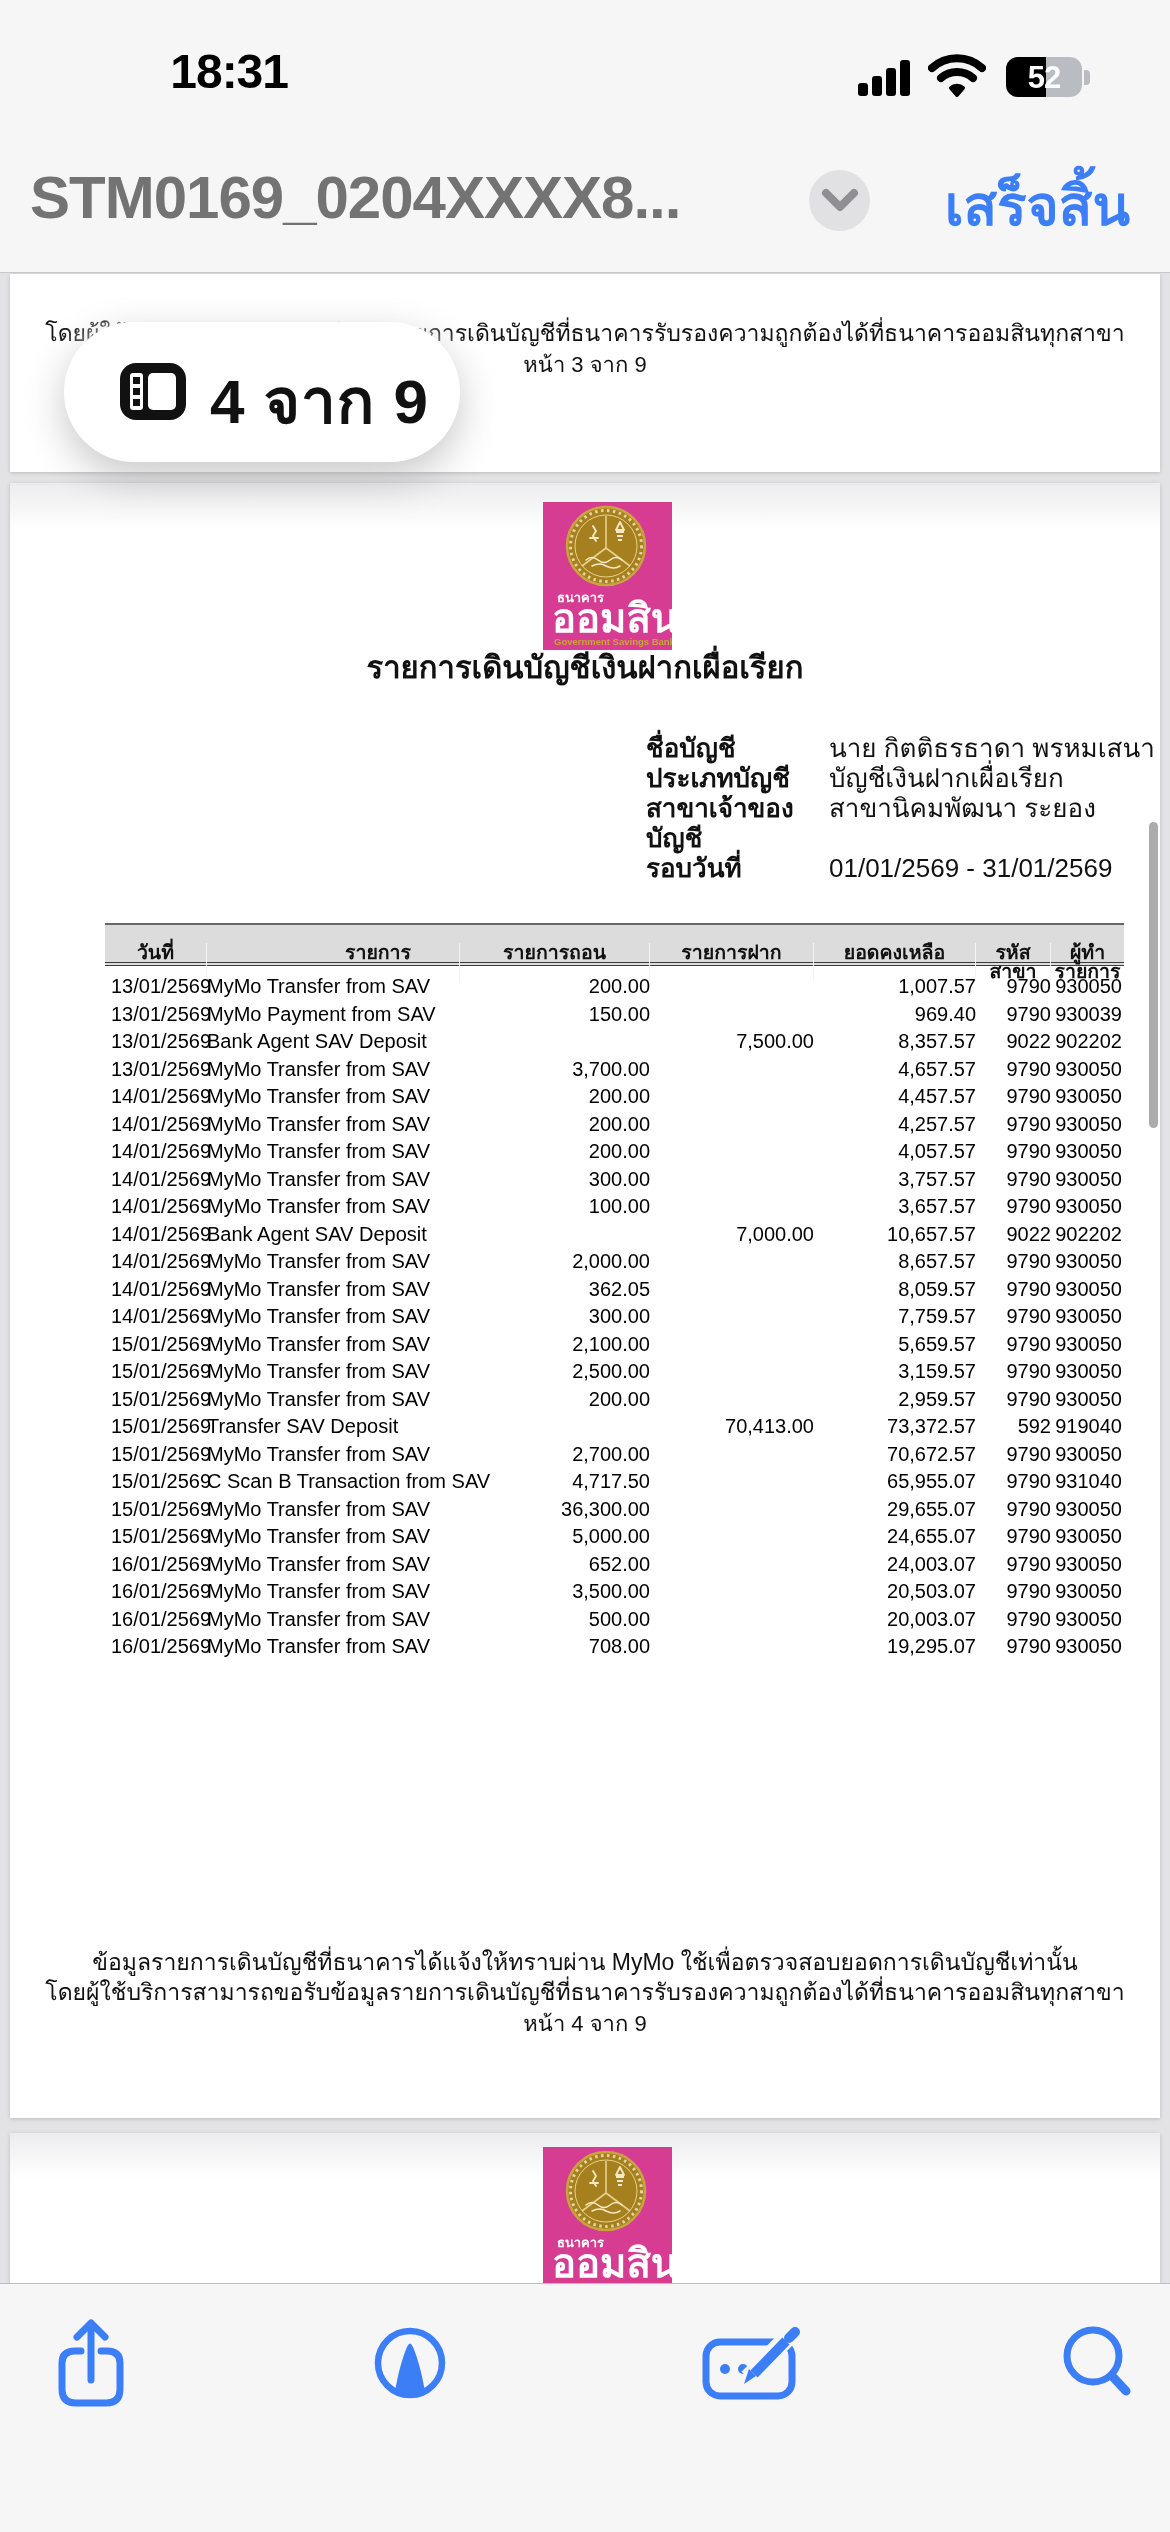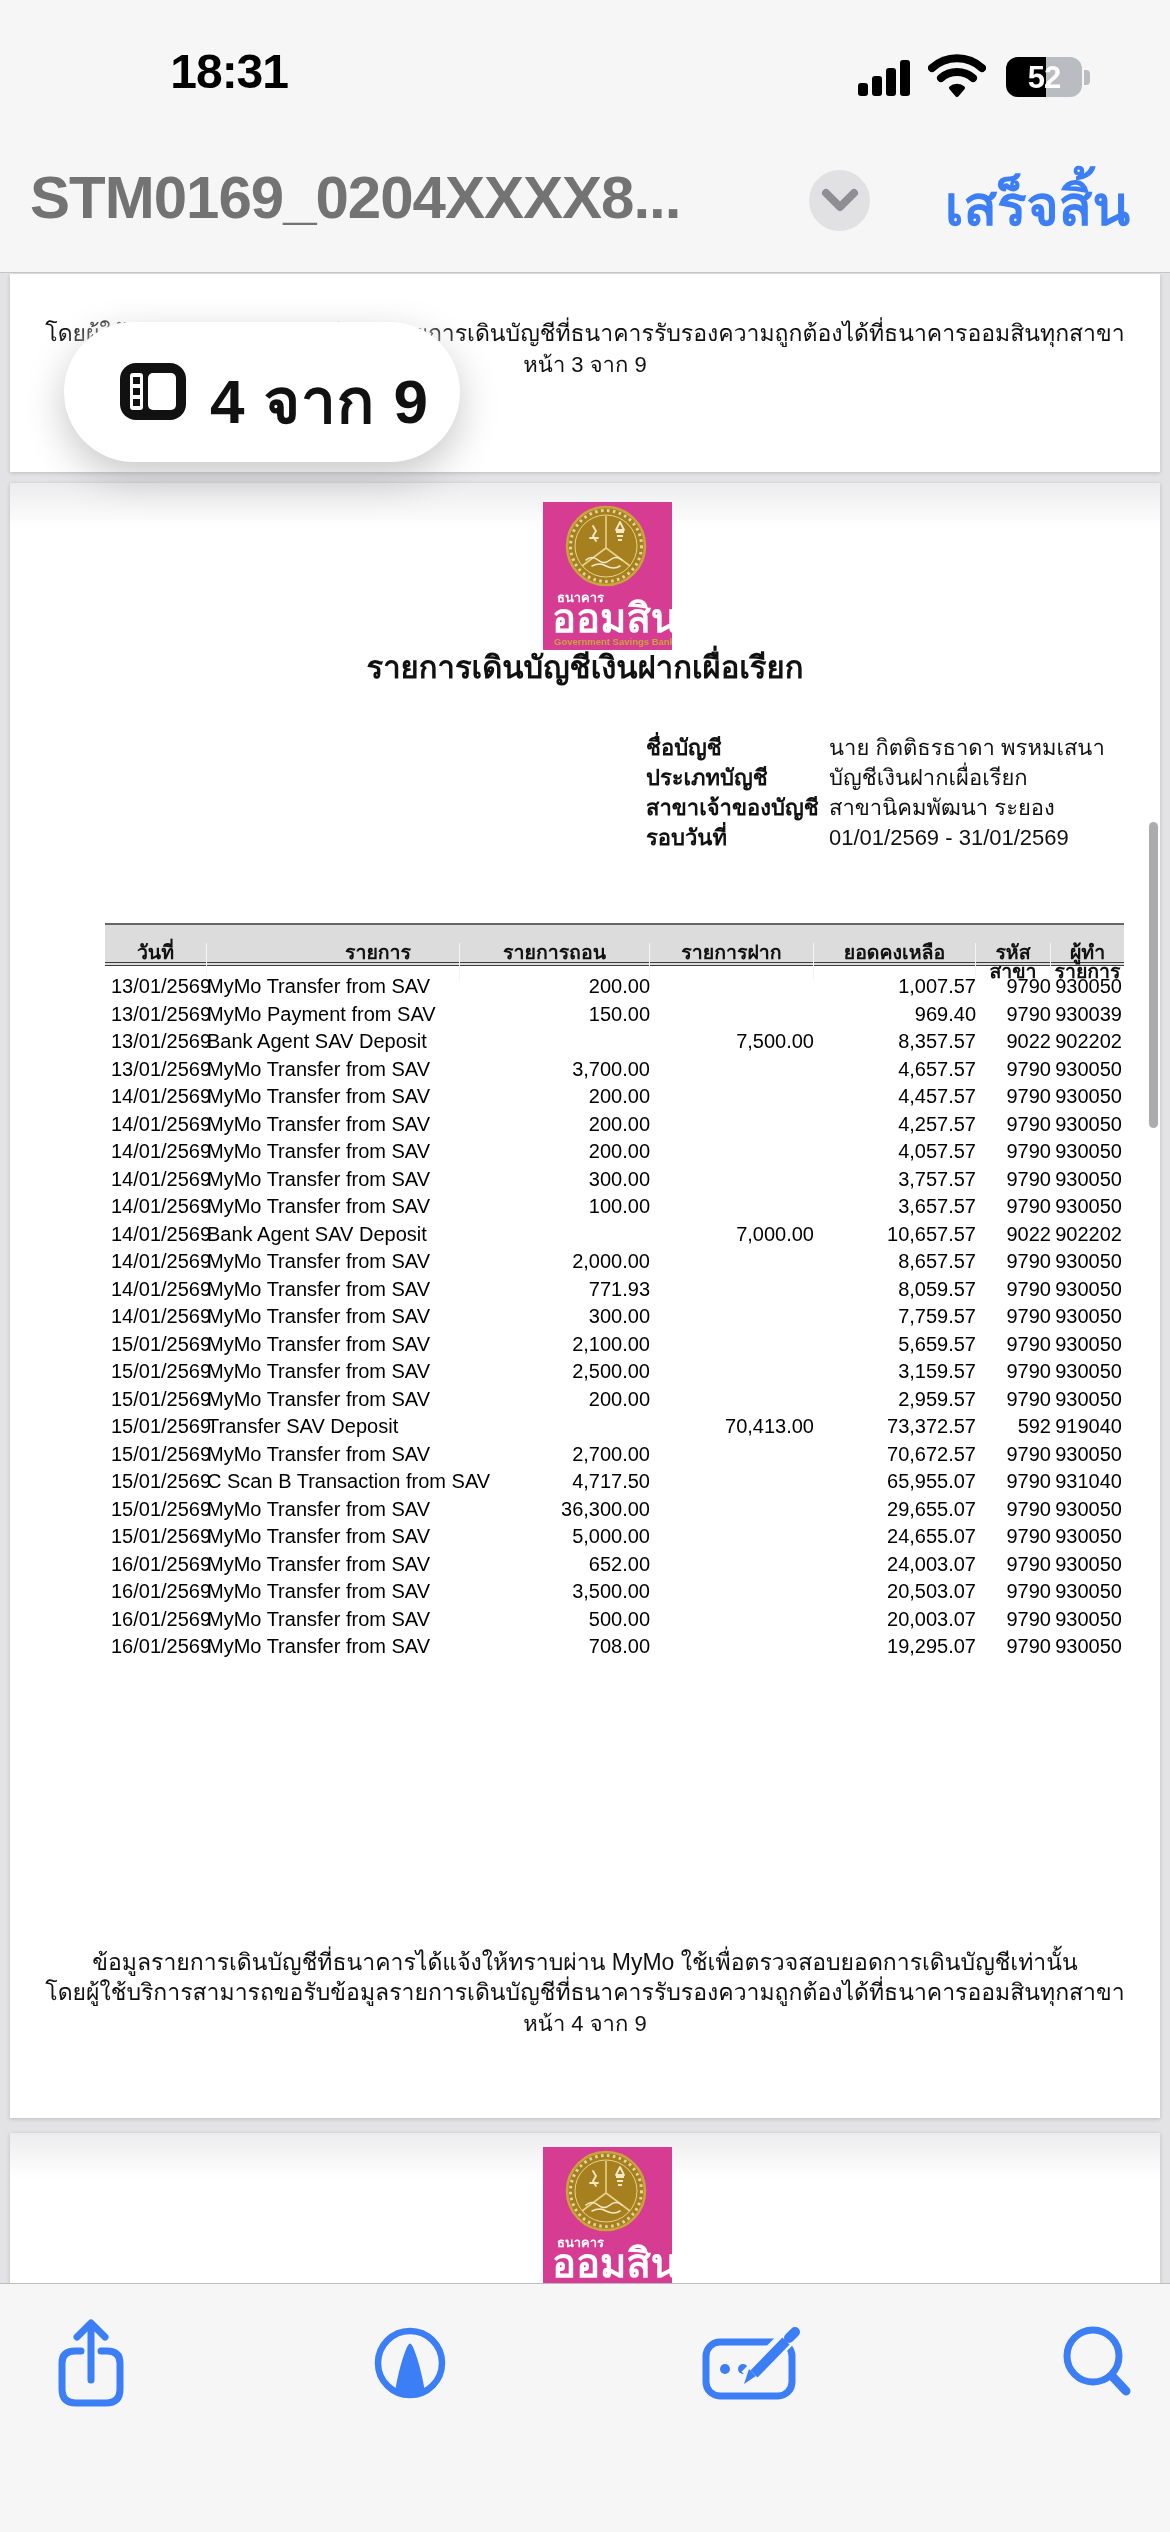--- a/index.html
+++ b/index.html
@@ -28,21 +28,21 @@
   .page4{top:483px;height:1635px;}
   .page5{top:2133px;height:150px;overflow:hidden;}
   .docline{position:absolute;left:0;width:1150px;text-align:center;font-size:23px;color:#111;line-height:30px;white-space:nowrap;}
   .docline.small{font-size:22px;}
 
   
   .logo{position:absolute;left:533px;width:129px;height:148px;}
   .stmt-title{position:absolute;left:0;top:162px;width:1150px;text-align:center;font-size:31px;font-weight:700;color:#111;line-height:46px;}
 
   .acct{position:absolute;left:636px;top:250px;}
-  .acct-row{display:flex;line-height:30px;font-size:22px;color:#111;}
+  .acct-row{display:flex;line-height:30px;font-size:26px;color:#111;}
   .acct-label{width:183px;font-weight:700;}
   .acct-value{white-space:nowrap;}
 
   
   .ttable{position:absolute;left:95px;top:440px;width:1019px;}
   .thead{display:grid;grid-template-columns:102px 253px 190px 164px 162px 75px 73px;background:#dcdcdc;border-top:2px solid #666;border-bottom:4px double #3c3c3c;height:43px;padding-top:18px;}
   .th{font-size:19.5px;font-weight:700;line-height:19px;text-align:center;white-space:pre-line;color:#111;border-right:1px solid #f4f4f4;}
   .th:last-child{border-right:none;}
   .th-desc{padding-left:90px;}
   .tbody{margin-top:7px;}
@@ -251,21 +251,21 @@
           <div class="c c-desc">MyMo Transfer from SAV</div>
           <div class="c c-num">2,000.00</div>
           <div class="c c-num"></div>
           <div class="c c-num">8,657.57</div>
           <div class="c c-num">9790</div>
           <div class="c c-num c-maker">930050</div>
         </div>
           <div class="trow">
           <div class="c c-date">14/01/2569</div>
           <div class="c c-desc">MyMo Transfer from SAV</div>
-          <div class="c c-num">771.93</div>
+          <div class="c c-num">362.05</div>
           <div class="c c-num"></div>
           <div class="c c-num">8,059.57</div>
           <div class="c c-num">9790</div>
           <div class="c c-num c-maker">930050</div>
         </div>
           <div class="trow">
           <div class="c c-date">14/01/2569</div>
           <div class="c c-desc">MyMo Transfer from SAV</div>
           <div class="c c-num">300.00</div>
           <div class="c c-num"></div>

